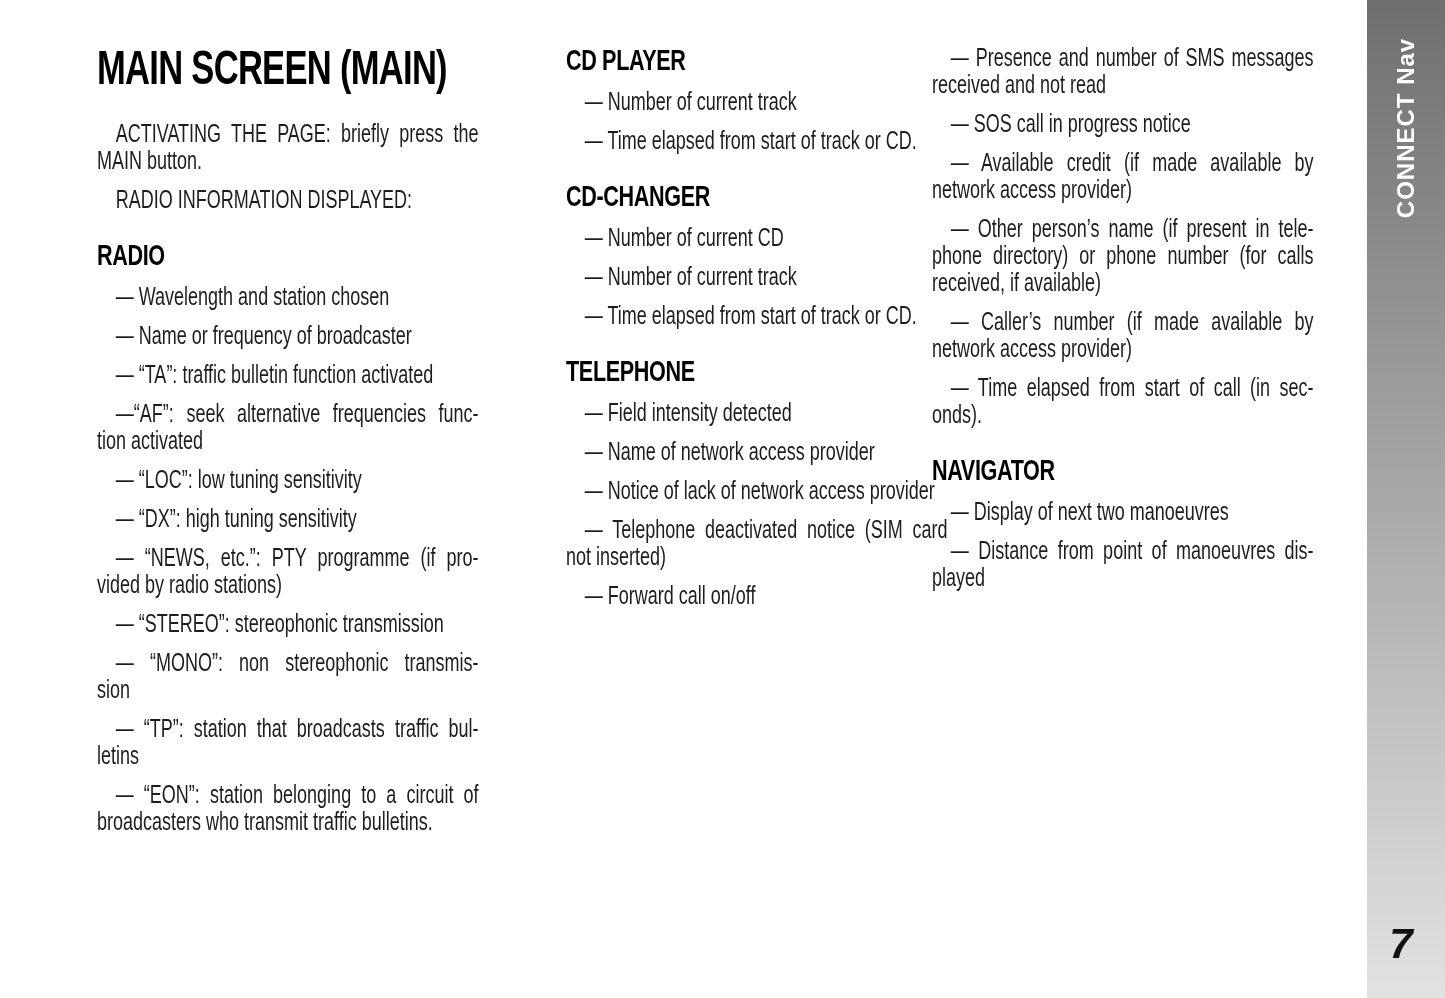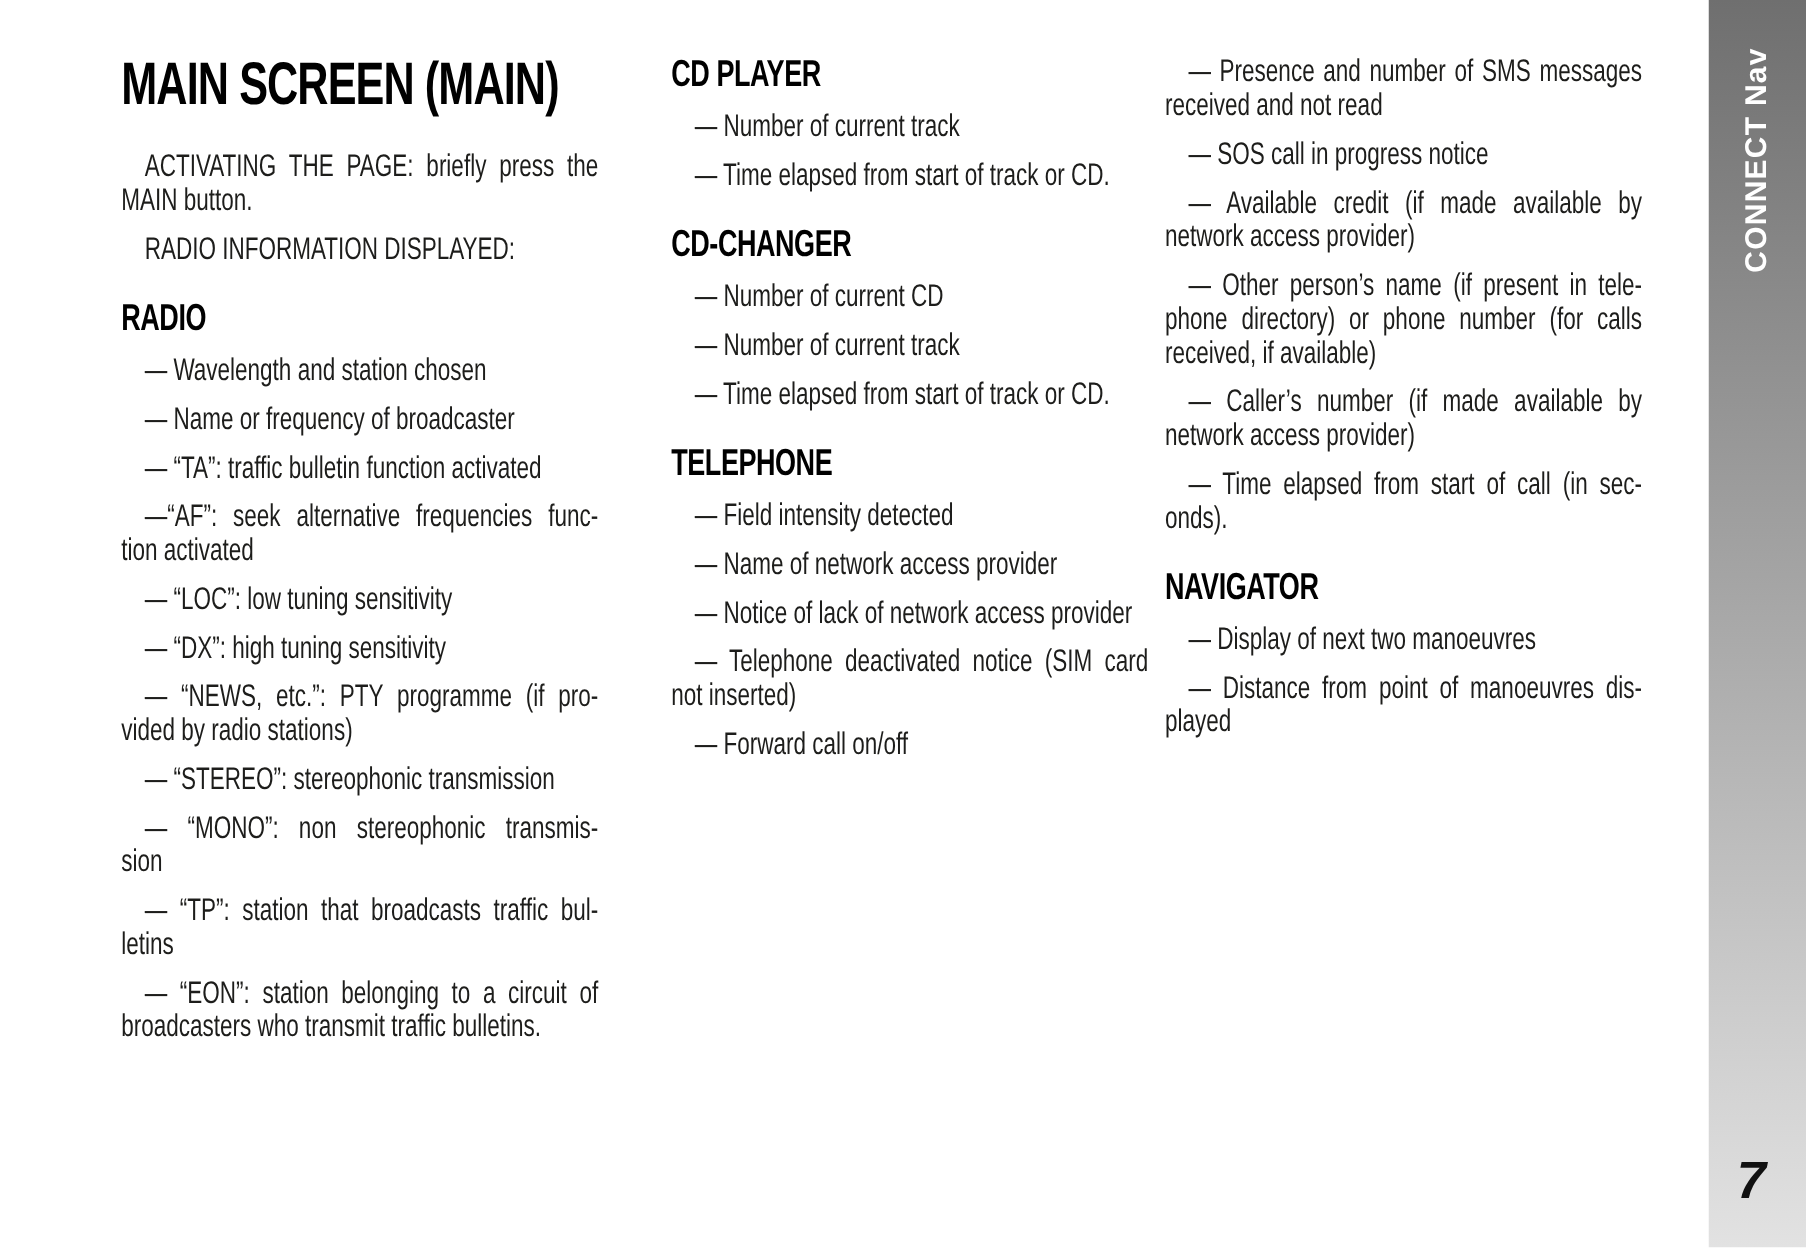--- a/index.html
+++ b/index.html
@@ -17,21 +17,21 @@
     font-family: "Liberation Sans", sans-serif;
     position: relative;
     overflow: hidden;
   }
   .page {
     position: absolute; inset: 0;
     background: var(--bg);
   }
   .col { position: absolute; top: 44px; width: 384px; }
   #col1 { left: 97px; }
-  #col2 { left: 537px; }
+  #col2 { left: 566px; }
   #col3 { left: 932px; }
   .colinner {
     width: 530px;
     transform: scaleX(0.72);
     transform-origin: 0 0;
     color: var(--text-color);
   }
   .colinner > :first-child { margin-top: 0; }
   h1.title {
     font-size: 48px; line-height: 48px;

